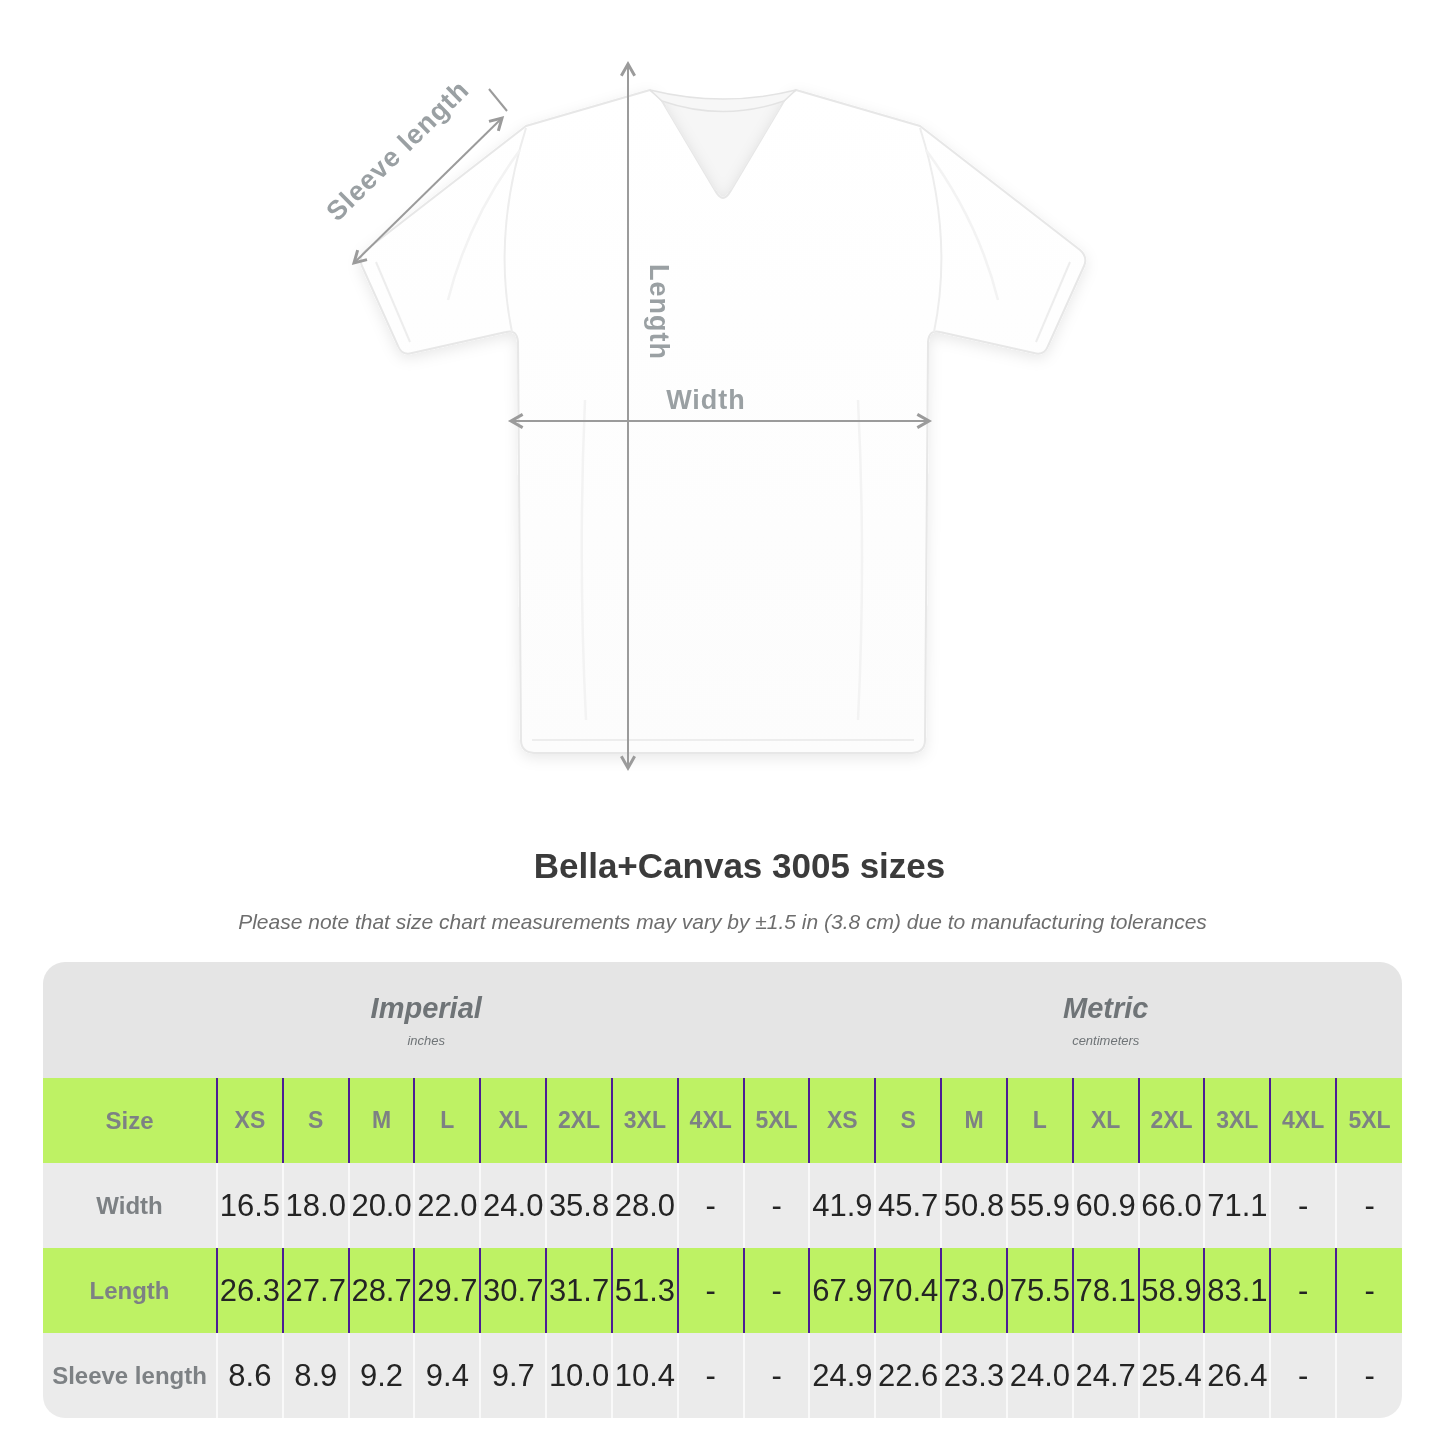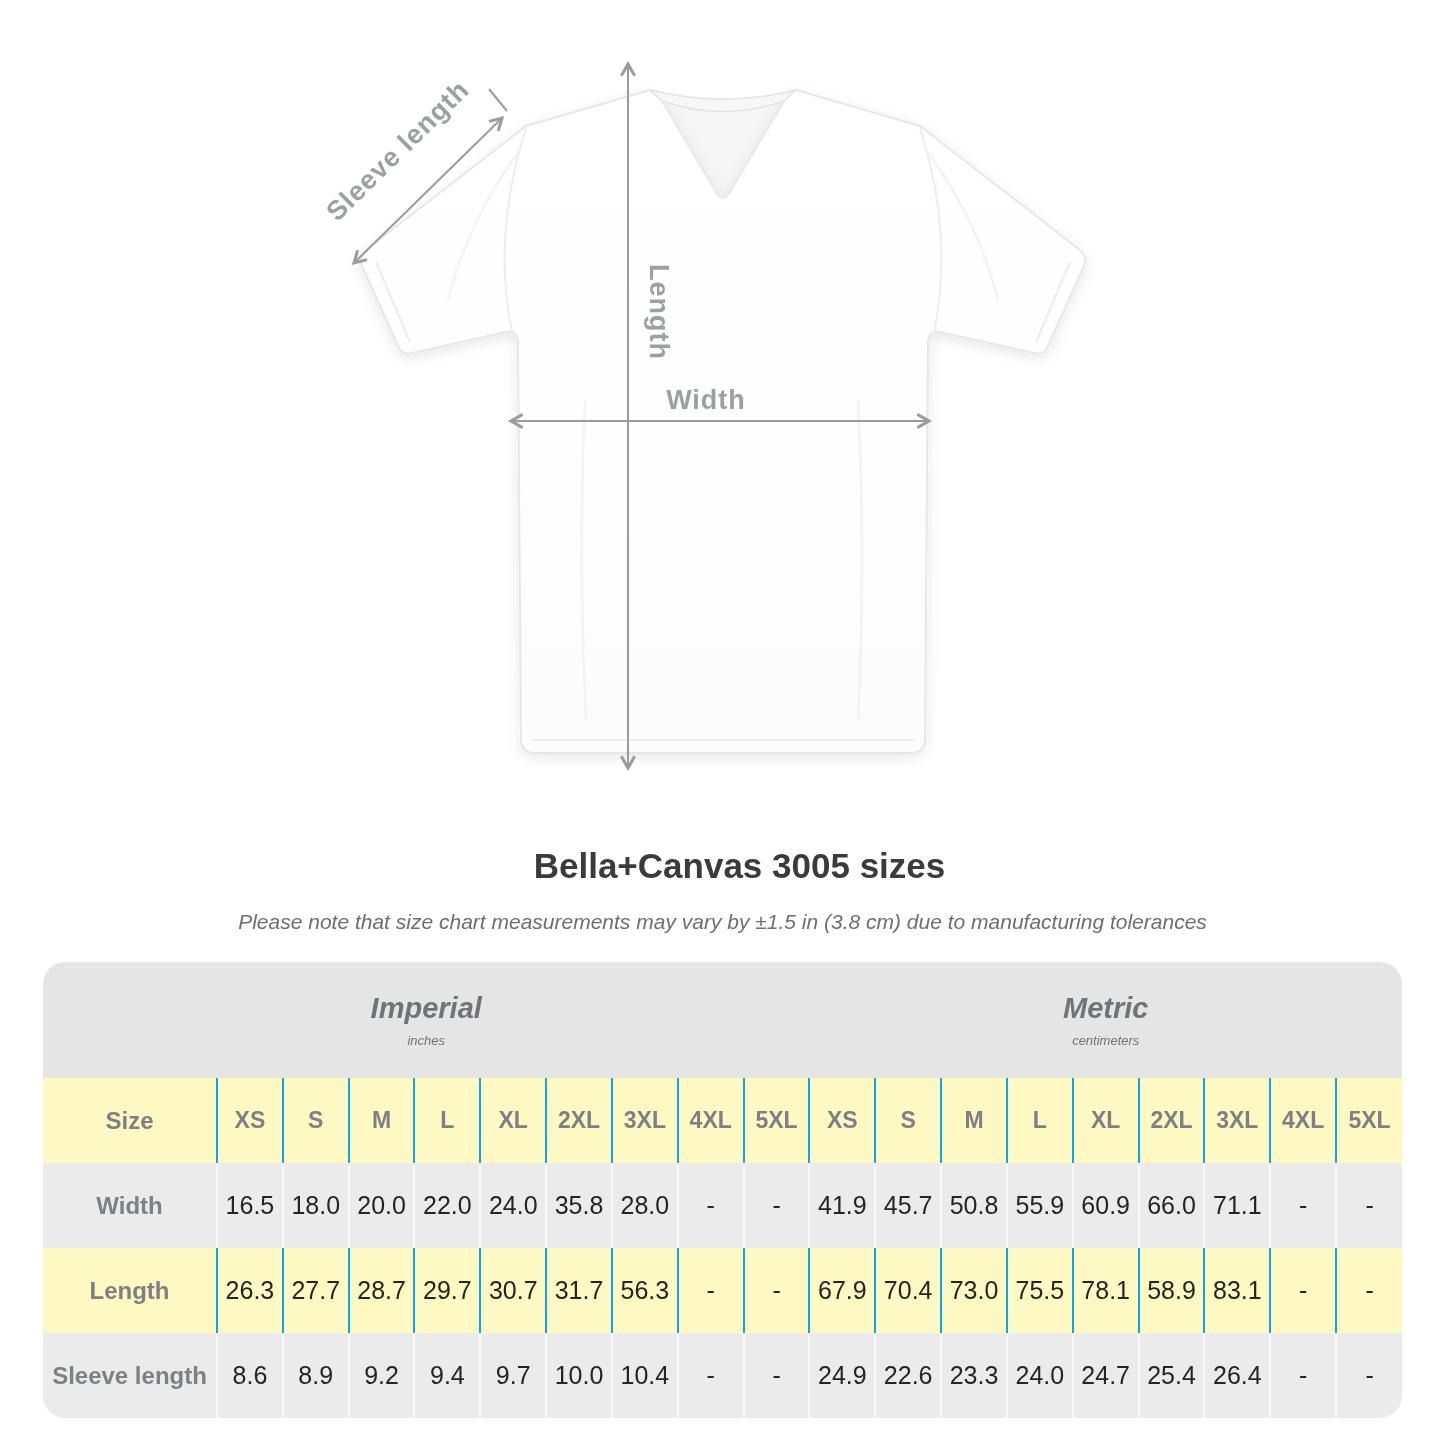--- a/index.html
+++ b/index.html
@@ -11,28 +11,28 @@
   .title{margin:16px 0 0 0;text-align:center;font-size:35px;font-weight:bold;color:#3b3b3b;
          font-family:"Liberation Sans",sans-serif;padding-left:34px;}
   .subtitle{margin:24px 0 0 0;text-align:center;font-size:21px;font-style:italic;color:#6e6e6e;}
 
   .table-wrap{width:1359px;margin:28px auto 0;border-radius:22px;overflow:hidden;}
   table{width:100%;border-collapse:collapse;table-layout:fixed;}
   col.labelcol{width:174px;}
   tr.band td{background:#e5e5e5;height:116px;text-align:center;vertical-align:middle;border:none;}
   .gtitle{font-size:29px;font-weight:bold;font-style:italic;color:#6f7477;}
   .gsub{font-size:13px;font-style:italic;color:#6f7477;margin-top:8px;}
-  tr.white{background:#fef9c3;}
+  tr.white{background:#bef264;}
   tr.gray{background:#ebebeb;}
   td{height:85px;text-align:center;vertical-align:middle;padding:0;}
-  tr.white td + td{border-left:2px solid #0ea5e9;}
+  tr.white td + td{border-left:2px solid #4c1d95;}
   tr.gray td + td{border-left:2px solid #f9f9f9;}
   .shead{font-weight:bold;font-size:23px;color:#7d8184;}
   .rlabel{font-weight:bold;font-size:24px;color:#7d8184;}
-  .val{font-size:25px;color:#242424;}
+  .val{font-size:31px;color:#242424;}
 </style>
 </head>
 <body>
 
 <div class="page">
 
   <div class="diagram">
     <svg width="1445" height="830" viewBox="0 0 1445 830">
       <defs>
         <linearGradient id="shirtg" x1="0" y1="0" x2="0" y2="1">
@@ -169,21 +169,21 @@
             <td class="val">-</td>
           </tr>
           <tr class="white">
             <td class="rlabel">Length</td>
             <td class="val">26.3</td>
             <td class="val">27.7</td>
             <td class="val">28.7</td>
             <td class="val">29.7</td>
             <td class="val">30.7</td>
             <td class="val">31.7</td>
-            <td class="val">56.3</td>
+            <td class="val">51.3</td>
             <td class="val">-</td>
             <td class="val">-</td>
             <td class="val">67.9</td>
             <td class="val">70.4</td>
             <td class="val">73.0</td>
             <td class="val">75.5</td>
             <td class="val">78.1</td>
             <td class="val">58.9</td>
             <td class="val">83.1</td>
             <td class="val">-</td>

